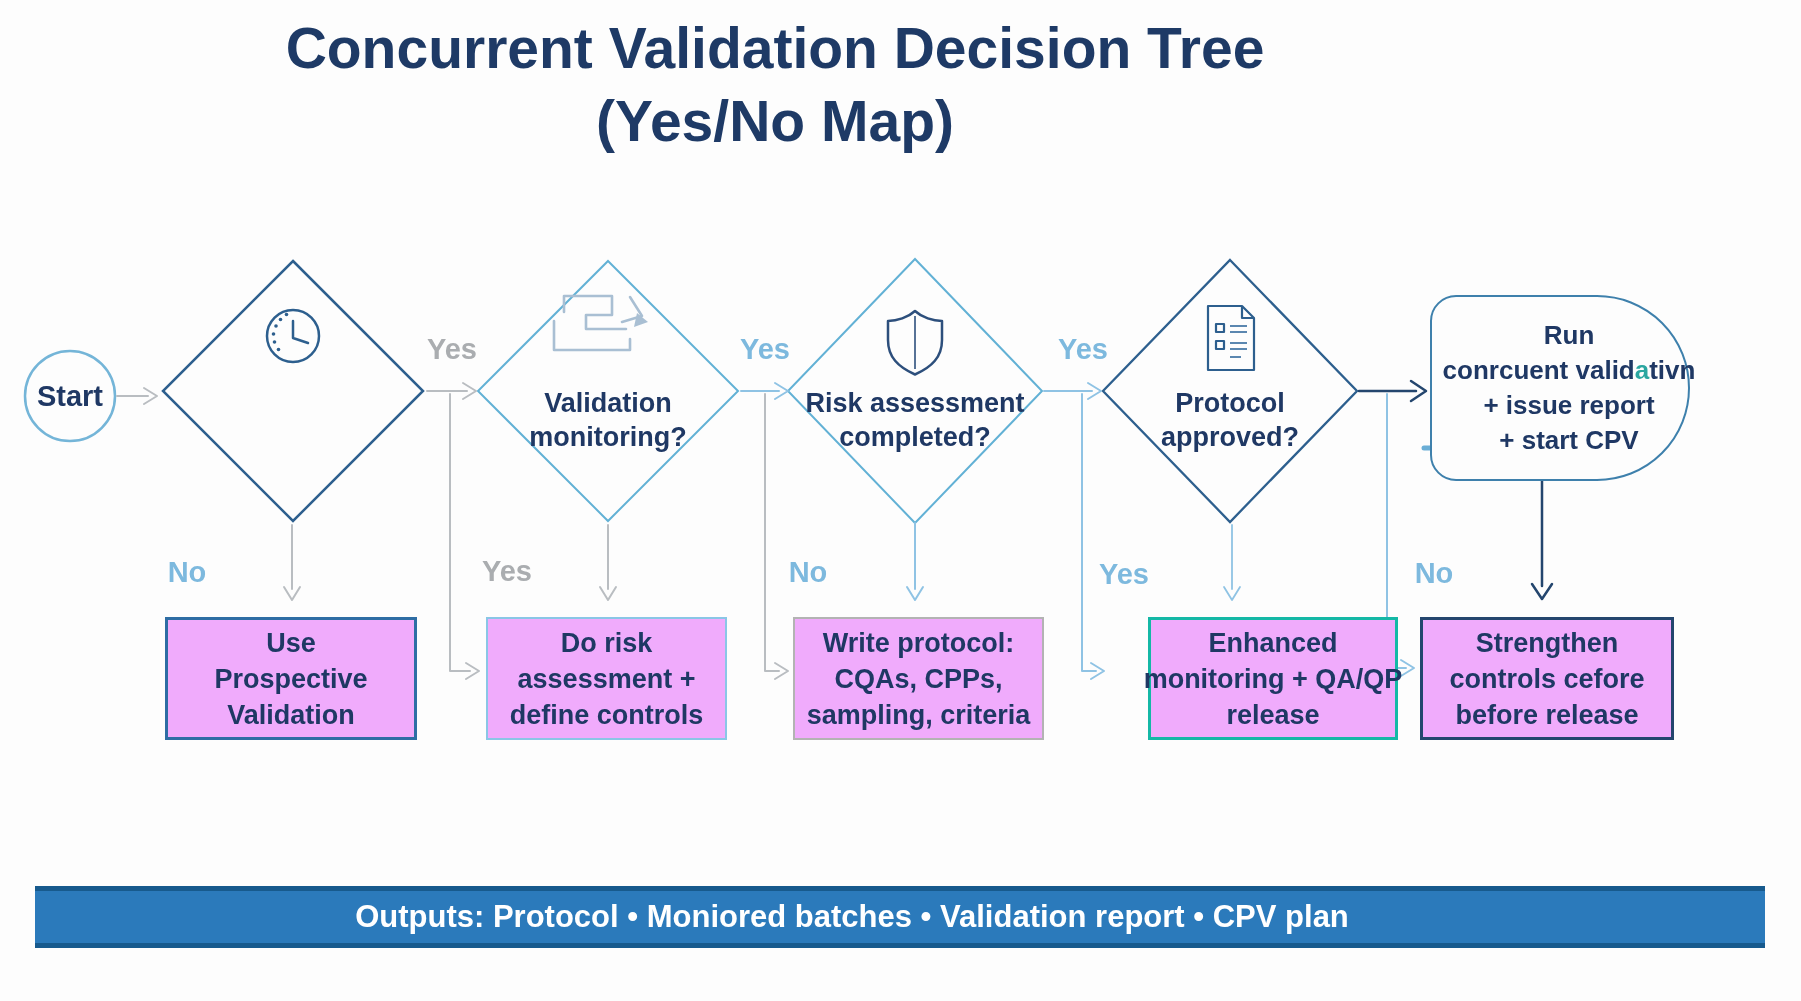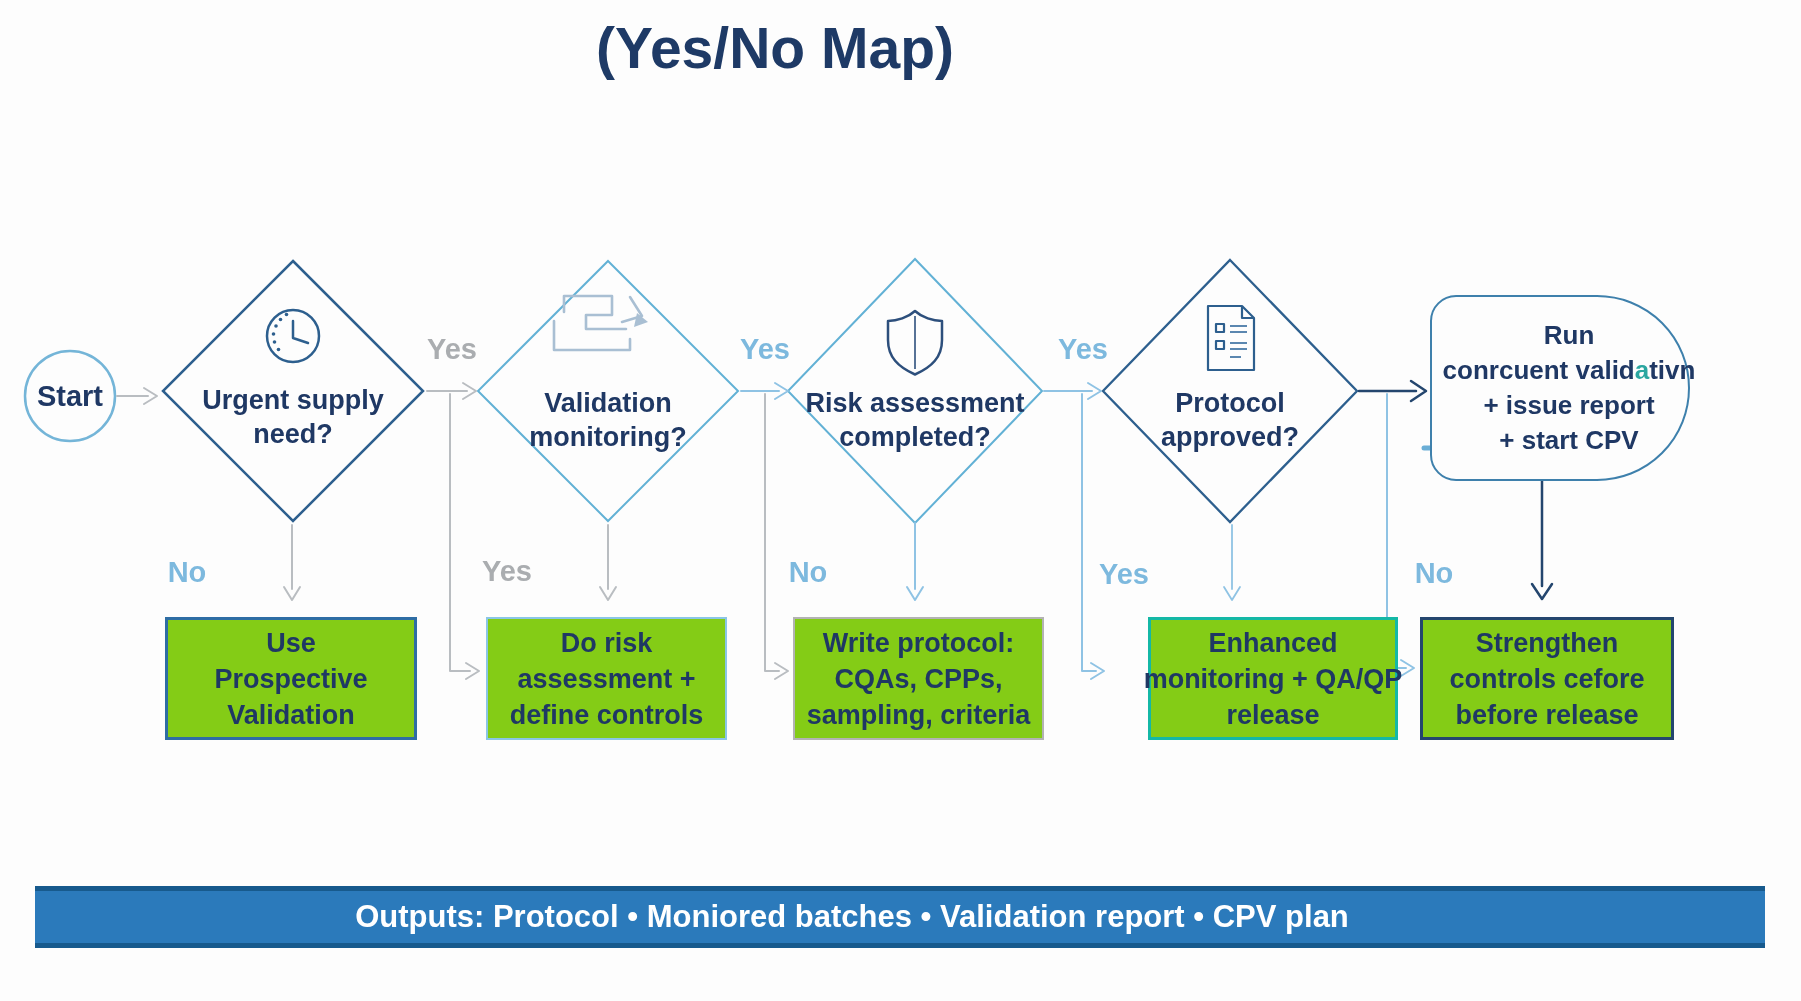--- a/index.html
+++ b/index.html
@@ -12,21 +12,21 @@
   svg.layer{position:absolute;left:0;top:0;}
   .node-label{color:#1f3864;font-weight:bold;font-size:27px;line-height:34px;
               text-align:center;}
   .start-label{left:22px;top:380px;width:96px;text-align:center;color:#1f3864;
                font-weight:bold;font-size:29px;}
   .branch-label{font-size:29px;font-weight:bold;transform:translate(-50%,-50%);
                 white-space:nowrap;}
   .lbl-gray{color:#aaadb0;}
   .lbl-blue{color:#7db9de;}
   .outcome{top:617px;height:123px;display:flex;flex-direction:column;
-           justify-content:center;align-items:center;background:#84cc16;
+           justify-content:center;align-items:center;background:#f0abfc;
            color:#1f3864;font-weight:bold;font-size:27px;line-height:36px;
            text-align:center;white-space:nowrap;box-sizing:border-box;}
   .outcome span{display:block;}
   .box1{left:165px;width:252px;border:3px solid #2e6da4;}
   .box2{left:486px;width:241px;border:2px solid #8ac6e6;}
   .box3{left:793px;width:251px;border:2px solid #b3b3b3;align-items:center;}
   .box4{left:1148px;width:250px;border:3px solid #14b8a6;}
   .box5{left:1420px;width:254px;border:3px solid #24466e;}
   .terminal{left:1430px;top:295px;width:260px;height:186px;box-sizing:border-box;
             border:2.5px solid #3e80ac;border-radius:28px 100px 100px 28px;
@@ -39,20 +39,21 @@
           display:flex;align-items:center;justify-content:center;}
   .footer-text{color:#ffffff;font-weight:bold;font-size:31px;position:relative;
                left:-48px;white-space:nowrap;}
 </style>
 </head>
 <body>
 
 <div class="stage">
 
   <div class="abs title-block">
+    <div class="title-line">Concurrent Validation Decision Tree</div>
     <div class="title-line">(Yes/No Map)</div>
   </div>
 
   <svg class="layer" width="1801" height="1001" viewBox="0 0 1801 1001">
 
     <circle cx="70" cy="396" r="45" fill="#fdfdfd" stroke="#74b5d8" stroke-width="2.5"></circle>
 
     <polygon points="293,261 423,391 293,521 163,391" fill="#fdfdfd" stroke="#2d5f8e" stroke-width="2.5"></polygon>
     <polygon points="608,261 738,391 608,521 478,391" fill="#fdfdfd" stroke="#62b1d5" stroke-width="2"></polygon>
     <polygon points="915,259 1042,391 915,523 788,391" fill="#fdfdfd" stroke="#62b1d5" stroke-width="2"></polygon>
@@ -169,24 +170,20 @@
       <circle cx="1464" cy="374" r="5.5"></circle>
       <path d="M1438 403 H1492" stroke-width="3.5"></path>
       <path d="M1461 403 V415" stroke-width="3"></path>
       <path d="M1432 440 Q1464 424 1496 440" stroke-width="3"></path>
       <path d="M1424 448 H1500" stroke-width="5"></path>
     </g>
   </svg>
 
   <div class="abs start-label">Start</div>
 
-  <div class="abs node-label" style="left:173px;top:383px;width:240px;">
-    <span>Urgent supply</span><br>
-    <span>need?</span>
-  </div>
   <div class="abs node-label" style="left:488px;top:386px;width:240px;">
     <span>Validation</span><br>
     <span>monitoring?</span>
   </div>
   <div class="abs node-label" style="left:785px;top:386px;width:260px;">
     <span>Risk assessment</span><br>
     <span>completed?</span>
   </div>
   <div class="abs node-label" style="left:1110px;top:386px;width:240px;">
     <span>Protocol</span><br>

